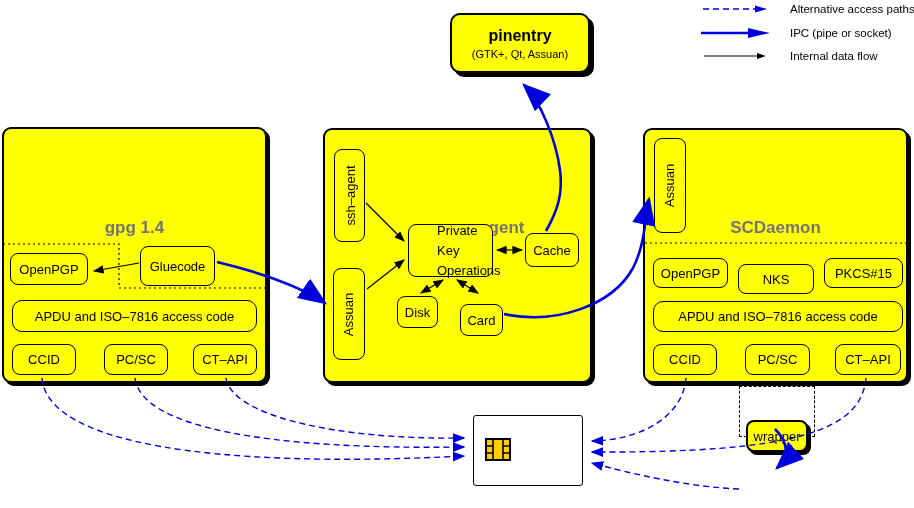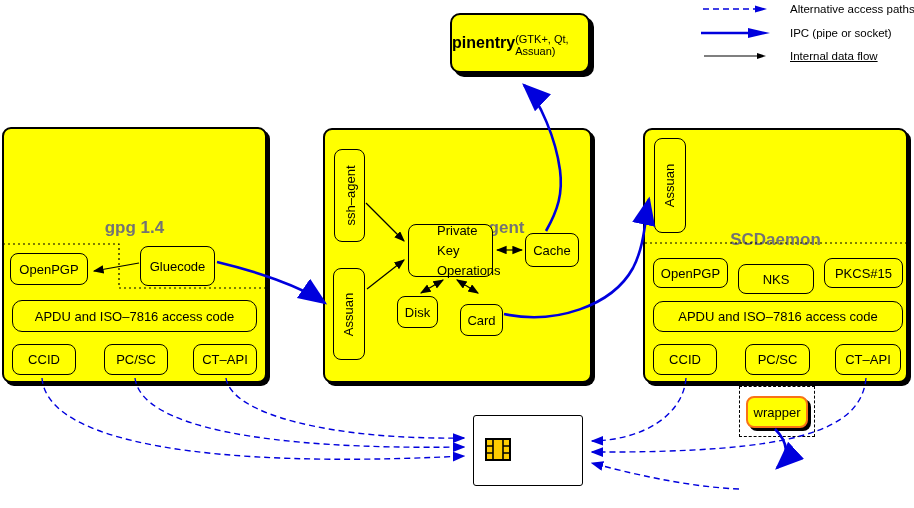--- a/index.html
+++ b/index.html
@@ -14,25 +14,25 @@
 
   
   .node{position:absolute;background:#ffff00;border:1.5px solid #000;border-radius:8px;
         box-sizing:border-box;display:flex;align-items:center;justify-content:center;
         font-size:13px;color:#000;text-align:center;}
   .vnode span{transform:rotate(-90deg);white-space:nowrap;display:block;}
   .pko{flex-direction:column;align-items:flex-start;justify-content:center;
        padding-left:28px;line-height:20px;text-align:left;}
 
   
-  .heavy{border:2px solid #f97316;box-shadow:3px 3px 0 #000;}
+  .heavy{border:2px solid #000000;box-shadow:3px 3px 0 #000;margin-top:24px;}
 
   .pinentry{position:absolute;left:450px;top:13px;width:140px;height:60px;background:#ffff00;
             border:2px solid #000;border-radius:10px;box-shadow:4px 4px 0 #000;box-sizing:border-box;
-            display:flex;flex-direction:row;align-items:center;justify-content:center;}
+            display:flex;flex-direction:column;align-items:center;justify-content:center;}
   .pinentry .t{font-weight:bold;font-size:16px;}
   .pinentry .s{font-size:11px;margin-top:3px;}
 
   .dashedrect{position:absolute;border:1.5px dashed #000;box-sizing:border-box;background:transparent;}
 
   .smartcard{position:absolute;left:473px;top:415px;width:110px;height:71px;background:#fff;
              border:1.5px solid #000;border-radius:3px;box-sizing:border-box;}
 
   
   .legend-row{position:absolute;display:flex;align-items:center;height:14px;}
@@ -49,21 +49,21 @@
 
 <div class="canvas">
 
   <div class="bigbox" style="left:2px;top:127px;width:265px;height:256px;">
     <div class="bigtitle" style="top:45px;">gpg 1.4</div>
   </div>
   <div class="bigbox" style="left:323px;top:128px;width:269px;height:255px;">
     <div class="bigtitle" style="top:44px;padding-left:24px;">gpg–agent</div>
   </div>
   <div class="bigbox" style="left:643px;top:128px;width:265px;height:255px;">
-    <div class="bigtitle" style="top:56px;">SCDaemon</div>
+    <div class="bigtitle" style="top:44px;">SCDaemon</div>
   </div>
 
   <div class="pinentry">
     <div class="t">pinentry</div>
     <div class="s">(GTK+, Qt, Assuan)</div>
   </div>
 
   <div class="legend-row" style="left:700px;top:2px;">
     <svg width="70" height="12">
       <path d="M3,6 H55" stroke="#0000dd" stroke-width="1.6" stroke-dasharray="6,4" fill="none"></path>
@@ -71,21 +71,21 @@
     </svg>
     <span>Alternative access paths</span>
   </div>
   <div class="legend-row" style="left:700px;top:26px;">
     <svg width="70" height="12">
       <path d="M1,6 H48" stroke="#0000dd" stroke-width="2.6" fill="none"></path>
       <polygon points="48,1 70,6 48,11" fill="#0000dd"></polygon>
     </svg>
     <span>IPC (pipe or socket)</span>
   </div>
-  <div class="legend-row" style="left:700px;top:49px;text-decoration:underline;">
+  <div class="legend-row" style="left:700px;top:49px;">
     <svg width="70" height="12">
       <path d="M4,6 H57" stroke="#000" stroke-width="1.2" fill="none"></path>
       <polygon points="57,3 66,6 57,9" fill="#000"></polygon>
     </svg>
     <span>Internal data flow</span>
   </div>
 
   <div class="node" style="left:10px;top:253px;width:78px;height:32px;">OpenPGP</div>
   <div class="node" style="left:140px;top:246px;width:75px;height:40px;">Gluecode</div>
   <div class="node" style="left:12px;top:300px;width:245px;height:32px;border-radius:10px;">APDU and ISO–7816 access code</div>

